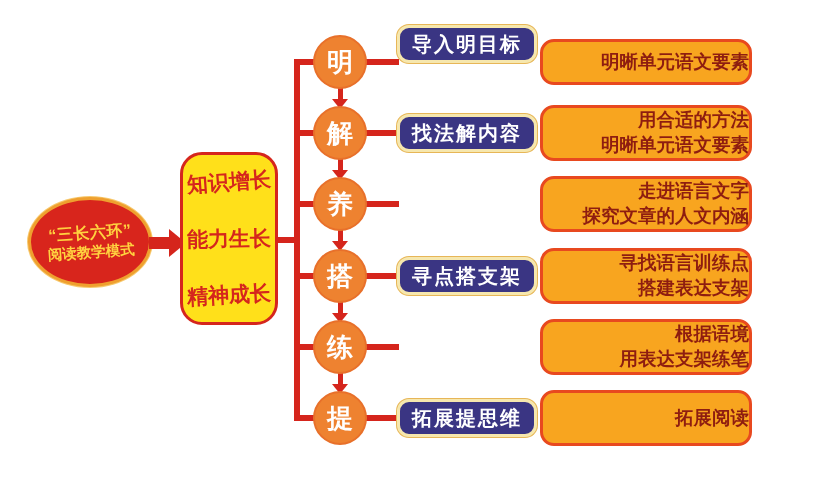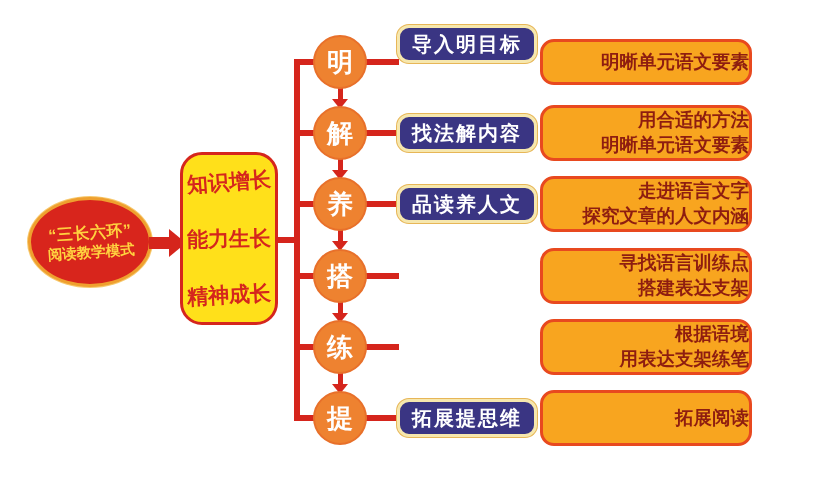--- a/index.html
+++ b/index.html
@@ -133,22 +133,22 @@
   <div class="circle" style="top:391px">
       <span>提</span>
     </div>
 
   <div class="step" style="top:25px">
       <span>导入明目标</span>
     </div>
   <div class="step" style="top:114px">
       <span>找法解内容</span>
     </div>
-  <div class="step" style="top:185px">
-      <span>品读养人文</span>
+  <div class="step" style="top:257px">
+      <span>寻点搭支架</span>
     </div>
   <div class="step" style="top:399px">
       <span>拓展提思维</span>
     </div>
 
   <div class="detail one" style="top:39px">
     <span>明晰单元语文要素</span>
     <span></span>
   </div>
   <div class="detail two" style="top:105px">

